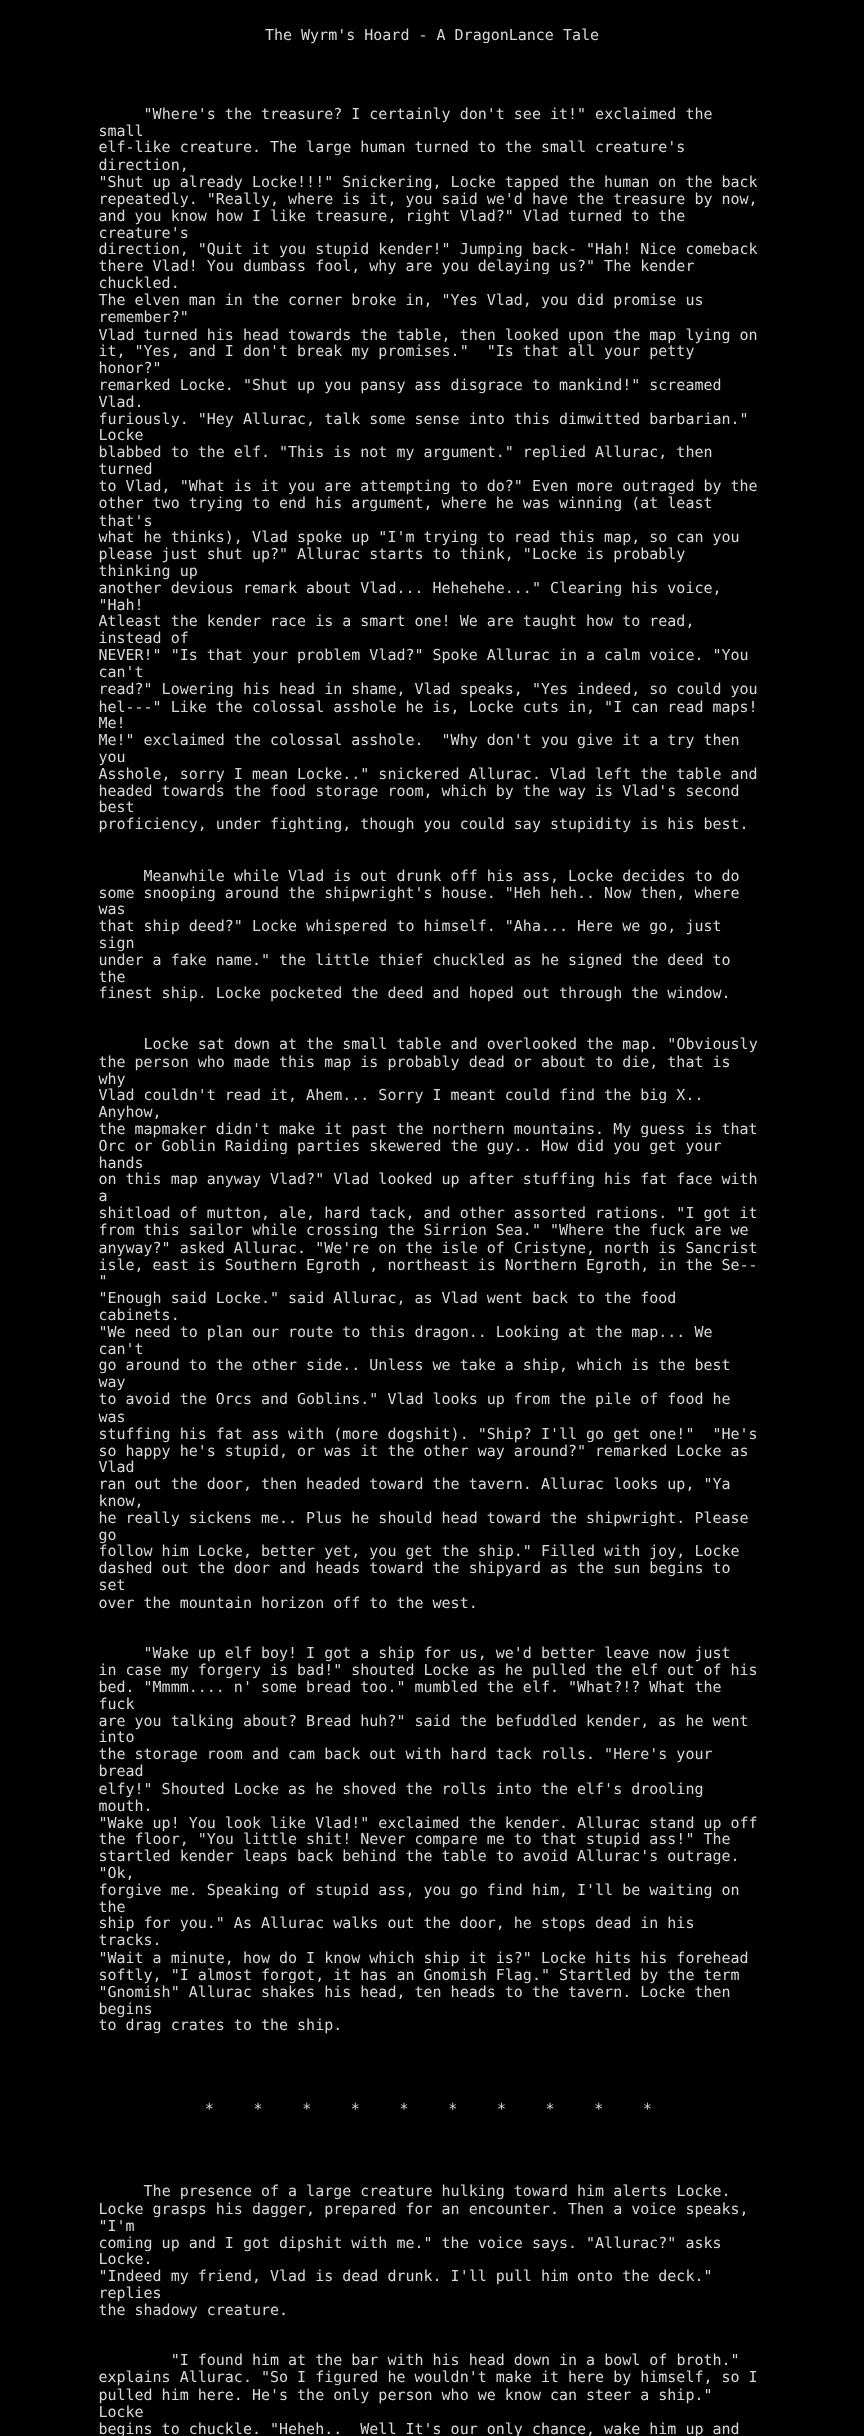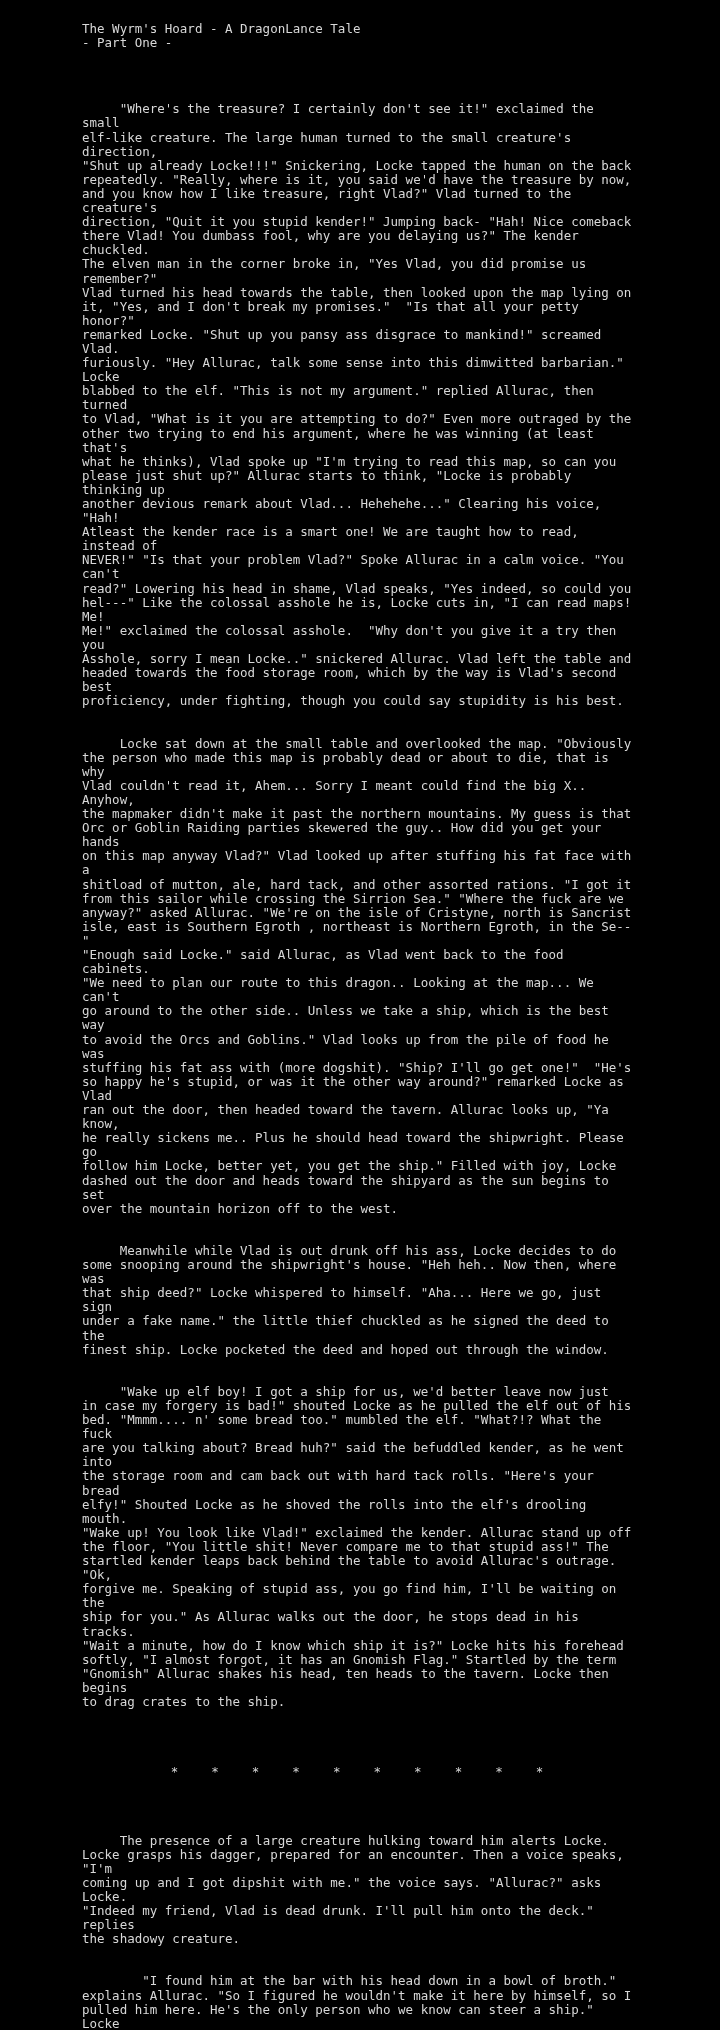--- a/index.html
+++ b/index.html
@@ -16,21 +16,21 @@
     font-size: 12.5px;
     line-height: 14.1px;
     -webkit-font-smoothing: none;
   }
   .page {
     width: 720px;
     box-sizing: border-box;
     padding: 22px 82px 24px 82px;
   }
   .title-block {
-    text-align: left;
+    text-align: center;
     margin-bottom: 24px;
   }
   .title-line {
     white-space: pre;
     letter-spacing: 0px;
   }
   .title-line.t1 { margin-bottom: 0px; }
   .body-text {
     white-space: pre-wrap;
     text-align: left;
@@ -47,21 +47,20 @@
     letter-spacing: 6px;
   }
 </style>
 </head>
 <body>
 
 <div class="page">
 
   <div class="title-block">
     <div class="title-line t1">The Wyrm's Hoard - A DragonLance Tale</div>
-    <div class="title-line">- Part One -</div>
   </div>
 
   <div class="body-text">
     <div class="para">     "Where's the treasure? I certainly don't see it!" exclaimed the small
 elf-like creature. The large human turned to the small creature's direction,
 "Shut up already Locke!!!" Snickering, Locke tapped the human on the back
 repeatedly. "Really, where is it, you said we'd have the treasure by now,
 and you know how I like treasure, right Vlad?" Vlad turned to the creature's
 direction, "Quit it you stupid kender!" Jumping back- "Hah! Nice comeback
 there Vlad! You dumbass fool, why are you delaying us?" The kender chuckled.
@@ -77,20 +76,25 @@
 please just shut up?" Allurac starts to think, "Locke is probably thinking up
 another devious remark about Vlad... Hehehehe..." Clearing his voice, "Hah!
 Atleast the kender race is a smart one! We are taught how to read, instead of
 NEVER!" "Is that your problem Vlad?" Spoke Allurac in a calm voice. "You can't
 read?" Lowering his head in shame, Vlad speaks, "Yes indeed, so could you
 hel---" Like the colossal asshole he is, Locke cuts in, "I can read maps! Me!
 Me!" exclaimed the colossal asshole.  "Why don't you give it a try then you
 Asshole, sorry I mean Locke.." snickered Allurac. Vlad left the table and
 headed towards the food storage room, which by the way is Vlad's second best
 proficiency, under fighting, though you could say stupidity is his best.</div>
+    <div class="para">     Meanwhile while Vlad is out drunk off his ass, Locke decides to do
+some snooping around the shipwright's house. "Heh heh.. Now then, where was
+that ship deed?" Locke whispered to himself. "Aha... Here we go, just sign
+under a fake name." the little thief chuckled as he signed the deed to the
+finest ship. Locke pocketed the deed and hoped out through the window.</div>
     <div class="para">     Locke sat down at the small table and overlooked the map. "Obviously
 the person who made this map is probably dead or about to die, that is why
 Vlad couldn't read it, Ahem... Sorry I meant could find the big X.. Anyhow,
 the mapmaker didn't make it past the northern mountains. My guess is that
 Orc or Goblin Raiding parties skewered the guy.. How did you get your hands
 on this map anyway Vlad?" Vlad looked up after stuffing his fat face with a
 shitload of mutton, ale, hard tack, and other assorted rations. "I got it
 from this sailor while crossing the Sirrion Sea." "Where the fuck are we
 anyway?" asked Allurac. "We're on the isle of Cristyne, north is Sancrist
 isle, east is Southern Egroth , northeast is Northern Egroth, in the Se--"
@@ -98,25 +102,20 @@
 "We need to plan our route to this dragon.. Looking at the map... We can't
 go around to the other side.. Unless we take a ship, which is the best way
 to avoid the Orcs and Goblins." Vlad looks up from the pile of food he was
 stuffing his fat ass with (more dogshit). "Ship? I'll go get one!"  "He's
 so happy he's stupid, or was it the other way around?" remarked Locke as Vlad
 ran out the door, then headed toward the tavern. Allurac looks up, "Ya know,
 he really sickens me.. Plus he should head toward the shipwright. Please go
 follow him Locke, better yet, you get the ship." Filled with joy, Locke
 dashed out the door and heads toward the shipyard as the sun begins to set
 over the mountain horizon off to the west.</div>
-    <div class="para">     Meanwhile while Vlad is out drunk off his ass, Locke decides to do
-some snooping around the shipwright's house. "Heh heh.. Now then, where was
-that ship deed?" Locke whispered to himself. "Aha... Here we go, just sign
-under a fake name." the little thief chuckled as he signed the deed to the
-finest ship. Locke pocketed the deed and hoped out through the window.</div>
     <div class="para">     "Wake up elf boy! I got a ship for us, we'd better leave now just
 in case my forgery is bad!" shouted Locke as he pulled the elf out of his
 bed. "Mmmm.... n' some bread too." mumbled the elf. "What?!? What the fuck
 are you talking about? Bread huh?" said the befuddled kender, as he went into
 the storage room and cam back out with hard tack rolls. "Here's your bread
 elfy!" Shouted Locke as he shoved the rolls into the elf's drooling mouth.
 "Wake up! You look like Vlad!" exclaimed the kender. Allurac stand up off
 the floor, "You little shit! Never compare me to that stupid ass!" The
 startled kender leaps back behind the table to avoid Allurac's outrage. "Ok,
 forgive me. Speaking of stupid ass, you go find him, I'll be waiting on the

